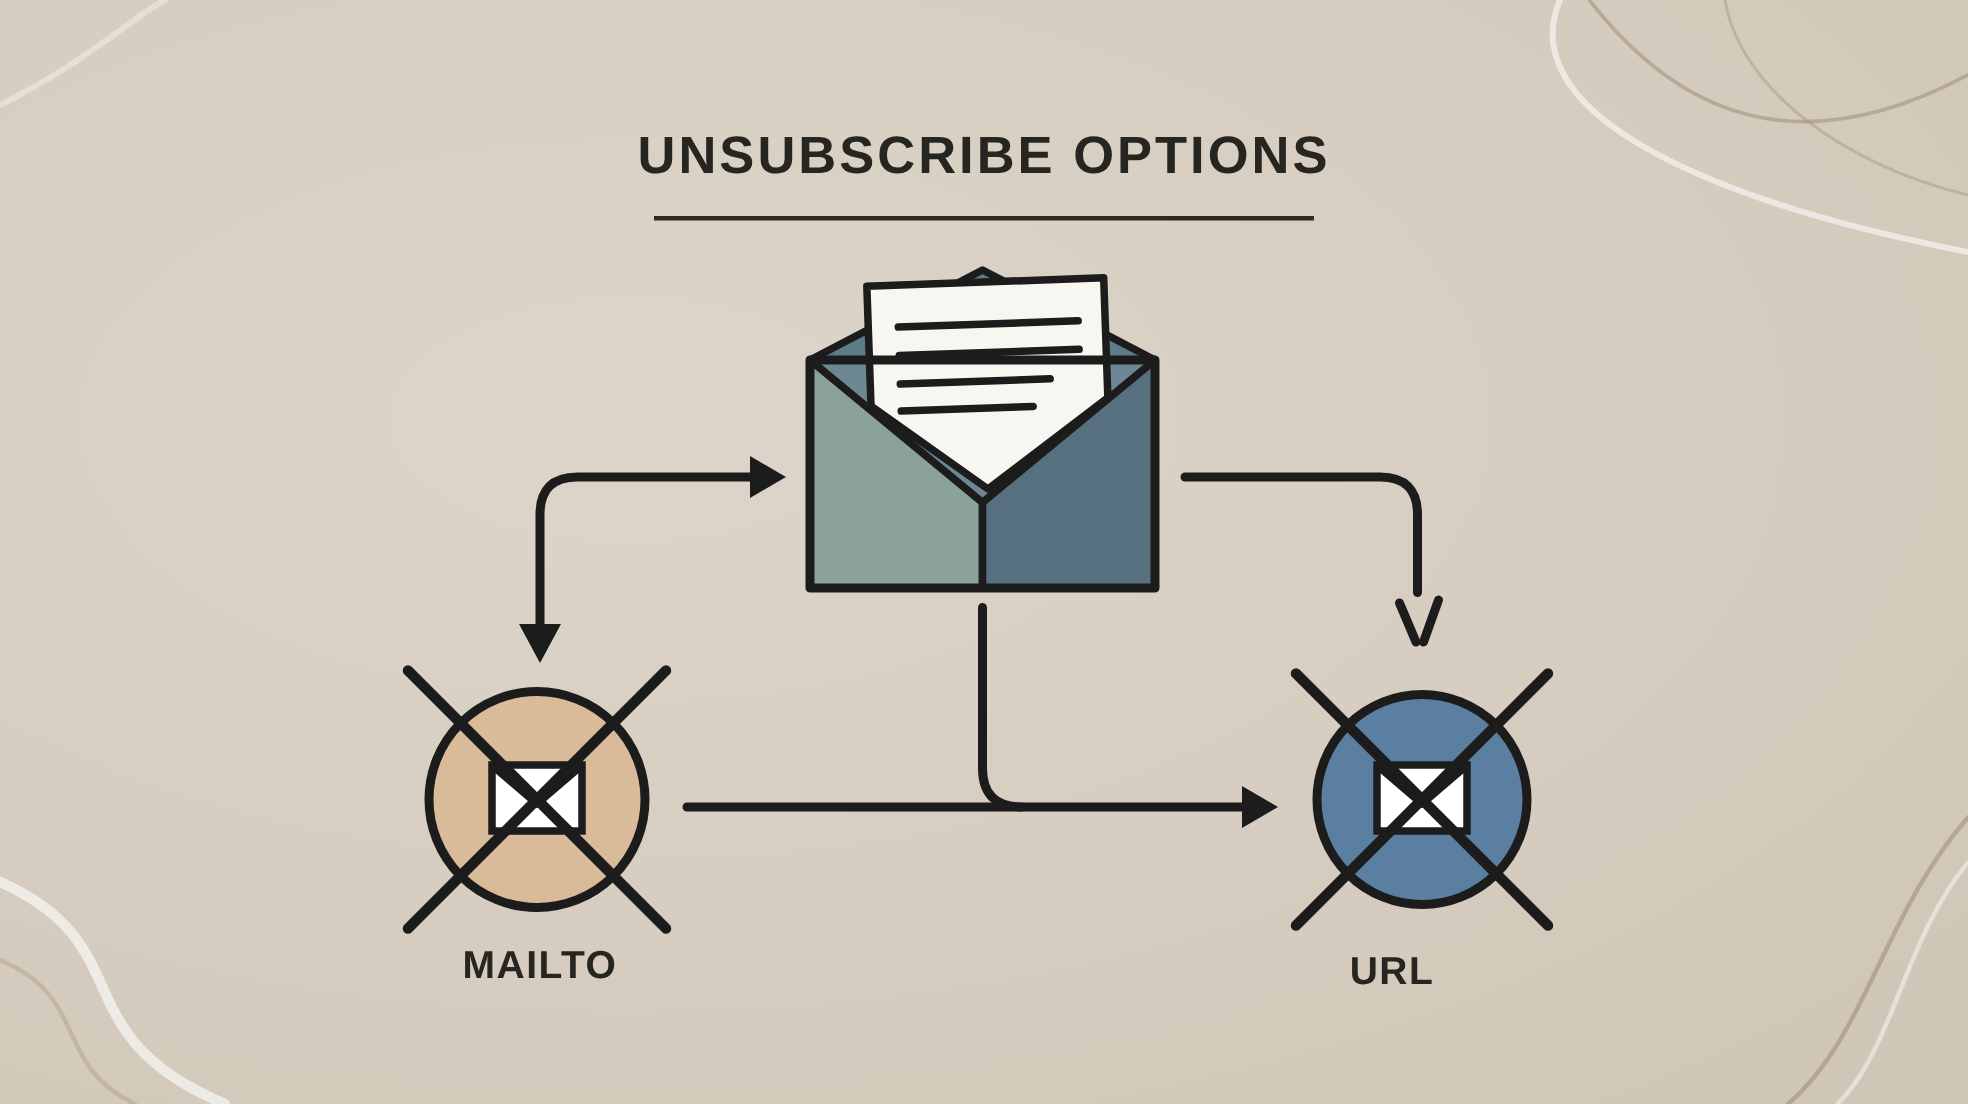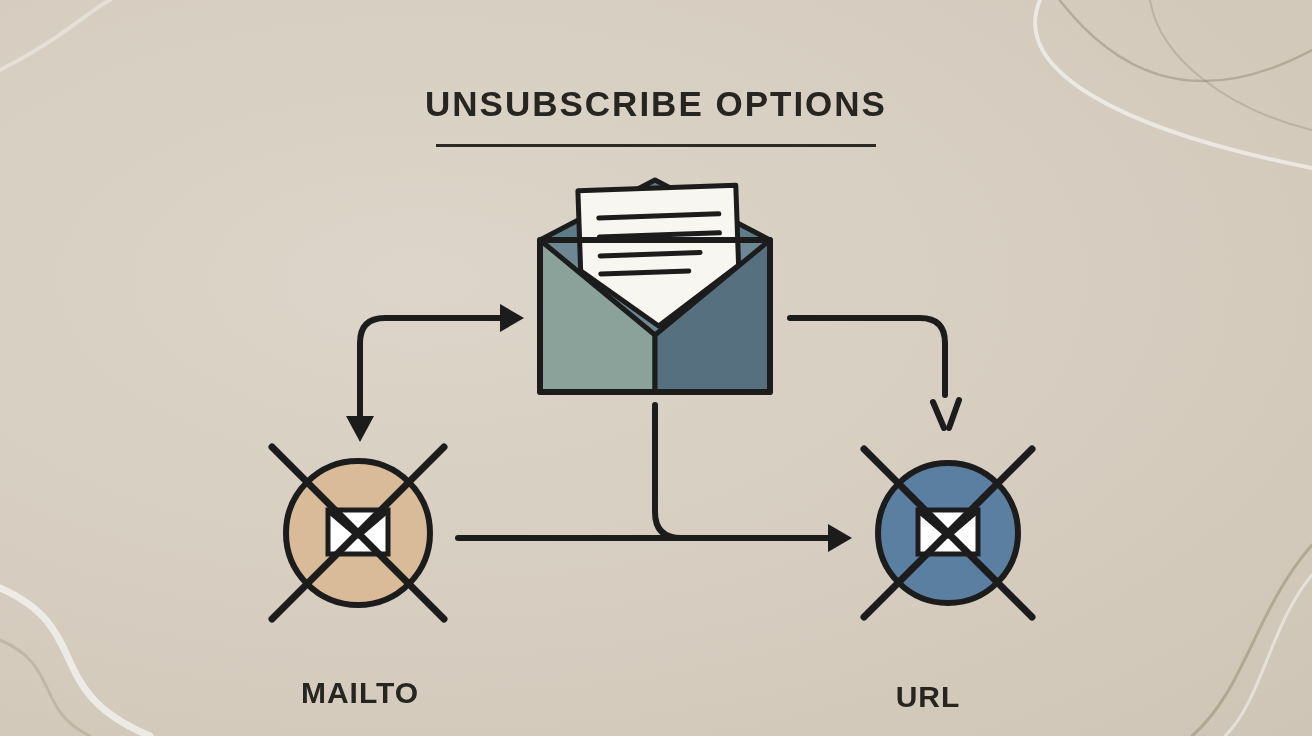--- a/index.html
+++ b/index.html
@@ -42,27 +42,26 @@
     left: 50%;
     transform: translateX(-50%);
     width: 440px;
     height: 3px;
     background: #2b2a24;
     z-index: 3;
   }
   .node-label {
     position: absolute;
     transform: translateX(-50%);
-    font-size: 30px;
+    font-size: 26px;
     font-weight: 700;
     letter-spacing: 1px;
     color: #26251f;
     z-index: 3;
     white-space: nowrap;
-    margin-top: 48px;
   }
   #label-mailto { left: 360px; top: 628px; }
   #label-url   { left: 928px; top: 632px; }
 </style>
 </head>
 <body>
 
 <div id="stage">
 
   <div class="title-wrap">

